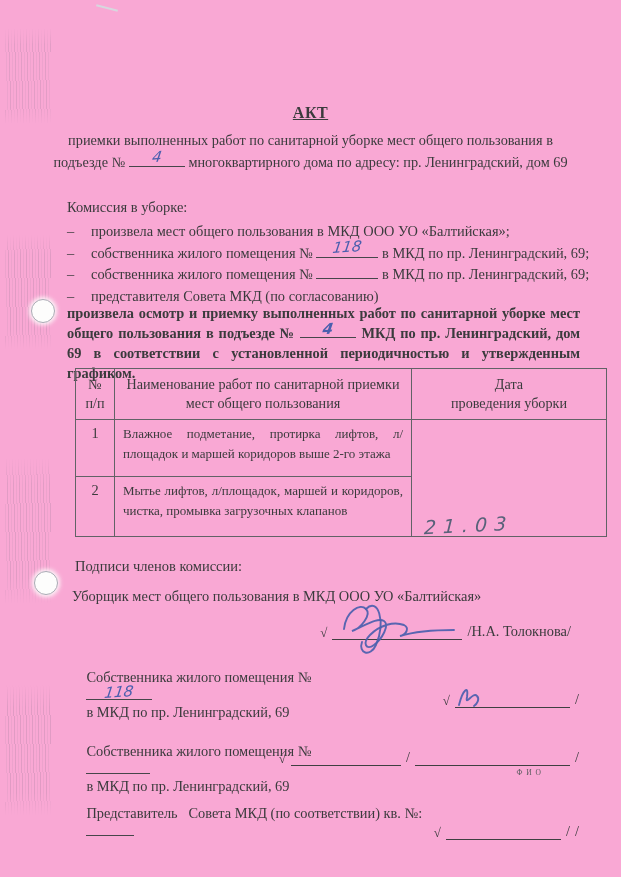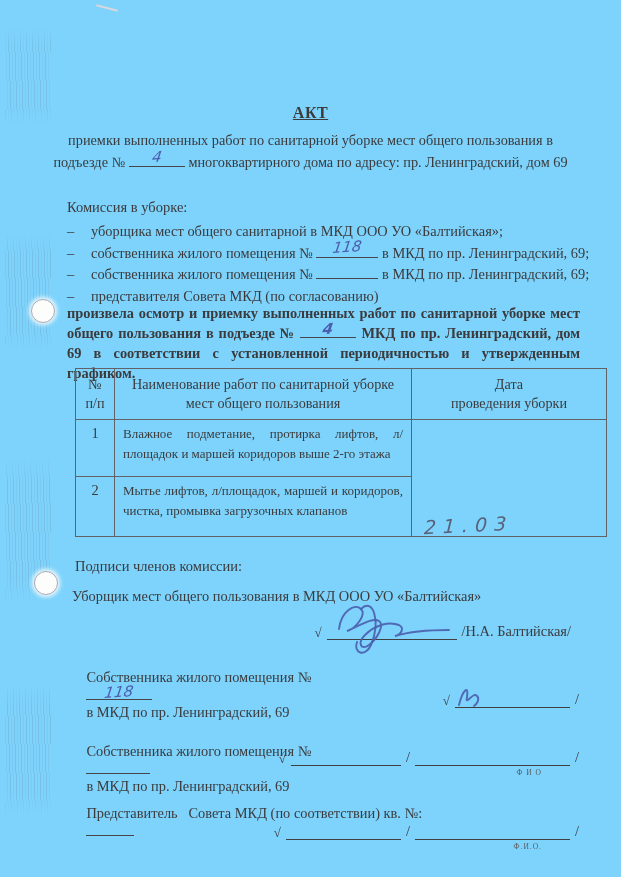--- a/index.html
+++ b/index.html
@@ -1,18 +1,18 @@
 <!DOCTYPE html>
 <html style="--ink: #3b3b3d; --handwriting-blue: #4b5fae; --handwriting-gray: #59627a;"><head>
 <meta charset="utf-8">
 <style>
   html,body { margin:0; padding:0; background:#e8e8e8; }
   .page {
     position:relative; width:621px; height:877px; margin:0 auto;
-    background:#7dd3fc; overflow:hidden;
+    background:#f9a8d4; overflow:hidden;
     font-family:"Liberation Serif","DejaVu Serif",serif;
     color:var(--ink,#3b3b3d);
   }
   
   .smudge { position:absolute; left:5px; width:46px; pointer-events:none;
     background:repeating-linear-gradient(88deg, rgba(90,90,112,.17) 0 1px, transparent 1px 3px, rgba(118,118,140,.11) 3px 4px, transparent 4px 6px);
     -webkit-mask-image:linear-gradient(180deg, transparent, #000 18%, #000 82%, transparent);
     mask-image:linear-gradient(180deg, transparent, #000 18%, #000 82%, transparent);
     filter:blur(.3px);
   }
@@ -102,21 +102,21 @@
       <span class="blank w56"><span class="hand">4</span></span>
       <span>многоквартирного дома по адресу: пр. Ленинградский, дом 69</span>
     </div>
   </div>
 
   <div class="abs label commission-label">Комиссия в уборке:</div>
 
   <div class="abs member-list">
     <div class="member">
       <span class="dash">–</span>
-      <span>уборщика мест общего санитарной в МКД ООО УО «Балтийская»;</span>
+      <span>произвела мест общего пользования в МКД ООО УО «Балтийская»;</span>
     </div>
     <div class="member">
       <span class="dash">–</span>
       <span>собственника жилого помещения №</span>
       <span class="blank w62"><span class="hand">118</span></span>
       <span>в МКД по пр. Ленинградский, 69;</span>
     </div>
     <div class="member">
       <span class="dash">–</span>
       <span>собственника жилого помещения №</span>
@@ -134,21 +134,21 @@
     <span class="blank w56"><span class="hand">4</span></span>
     <span>МКД по пр. Ленинградский, дом 69 в соответствии с установленной периодичностью и утвержденным графиком.</span>
   </div>
 
   <div class="abs table-wrap">
     <table>
       <thead>
         <tr>
           <th class="col-num">№
 п/п</th>
-          <th class="col-work">Наименование работ по санитарной уборке
+          <th class="col-work">Наименование работ по санитарной приемки
 мест общего пользования</th>
           <th class="col-date">Дата
 проведения уборки</th>
         </tr>
       </thead>
       <tbody>
         <tr style="height:57px">
           <td class="num">1</td>
           <td class="work">Влажное подметание, протирка лифтов, л/площадок и маршей коридоров выше 2-го этажа</td>
           <td class="date-cell" rowspan="2">
@@ -167,21 +167,21 @@
 
   <div class="role r1">Уборщик мест общего пользования в МКД ООО УО «Балтийская»</div>
   <div class="sig-row sr1">
     <span class="tick">√</span>
     <span class="sigline lw130">
       <svg width="130" height="54" viewBox="0 0 130 54" style="left:-4px; bottom:-10px">
         <path class="sigstroke" d="M16 34 C18 16 32 8 38 14 C44 20 32 34 24 36 C38 30 50 22 56 26 C62 30 54 44 46 50 C38 56 34 48 42 40 C52 30 66 26 76 30 C82 33 78 40 72 41 C82 38 100 35 126 35"></path>
         <path class="sigstroke" d="M38 14 C50 2 58 26 48 50 C42 63 30 58 34 47"></path>
       </svg>
     </span>
-    <span class="name">/Н.А. Балтийская/</span>
+    <span class="name">/Н.А. Толокнова/</span>
   </div>
 
   <div class="role r2">
     <span>Собственника жилого помещения №</span>
     <span class="blank w66"><span class="hand">118</span></span>
     <span>в МКД по пр. Ленинградский, 69</span>
   </div>
   <div class="sig-row sr2">
     <span class="tick">√</span>
     <span class="sigline lw115">
@@ -208,19 +208,16 @@
   </div>
 
   <div class="role r4">
     <span>Представитель   Совета МКД (по соответствии) кв. №:</span>
     <span class="blank w48"></span>
   </div>
   <div class="sig-row sr4">
     <span class="tick">√</span>
     <span class="sigline lw115"></span>
     <span>/</span>
-    <span class="sigline lw155">
-      <span class="fio">Ф.И.О.</span>
-    </span>
     <span>/</span>
   </div>
 
 </div>
 
 </body></html>

